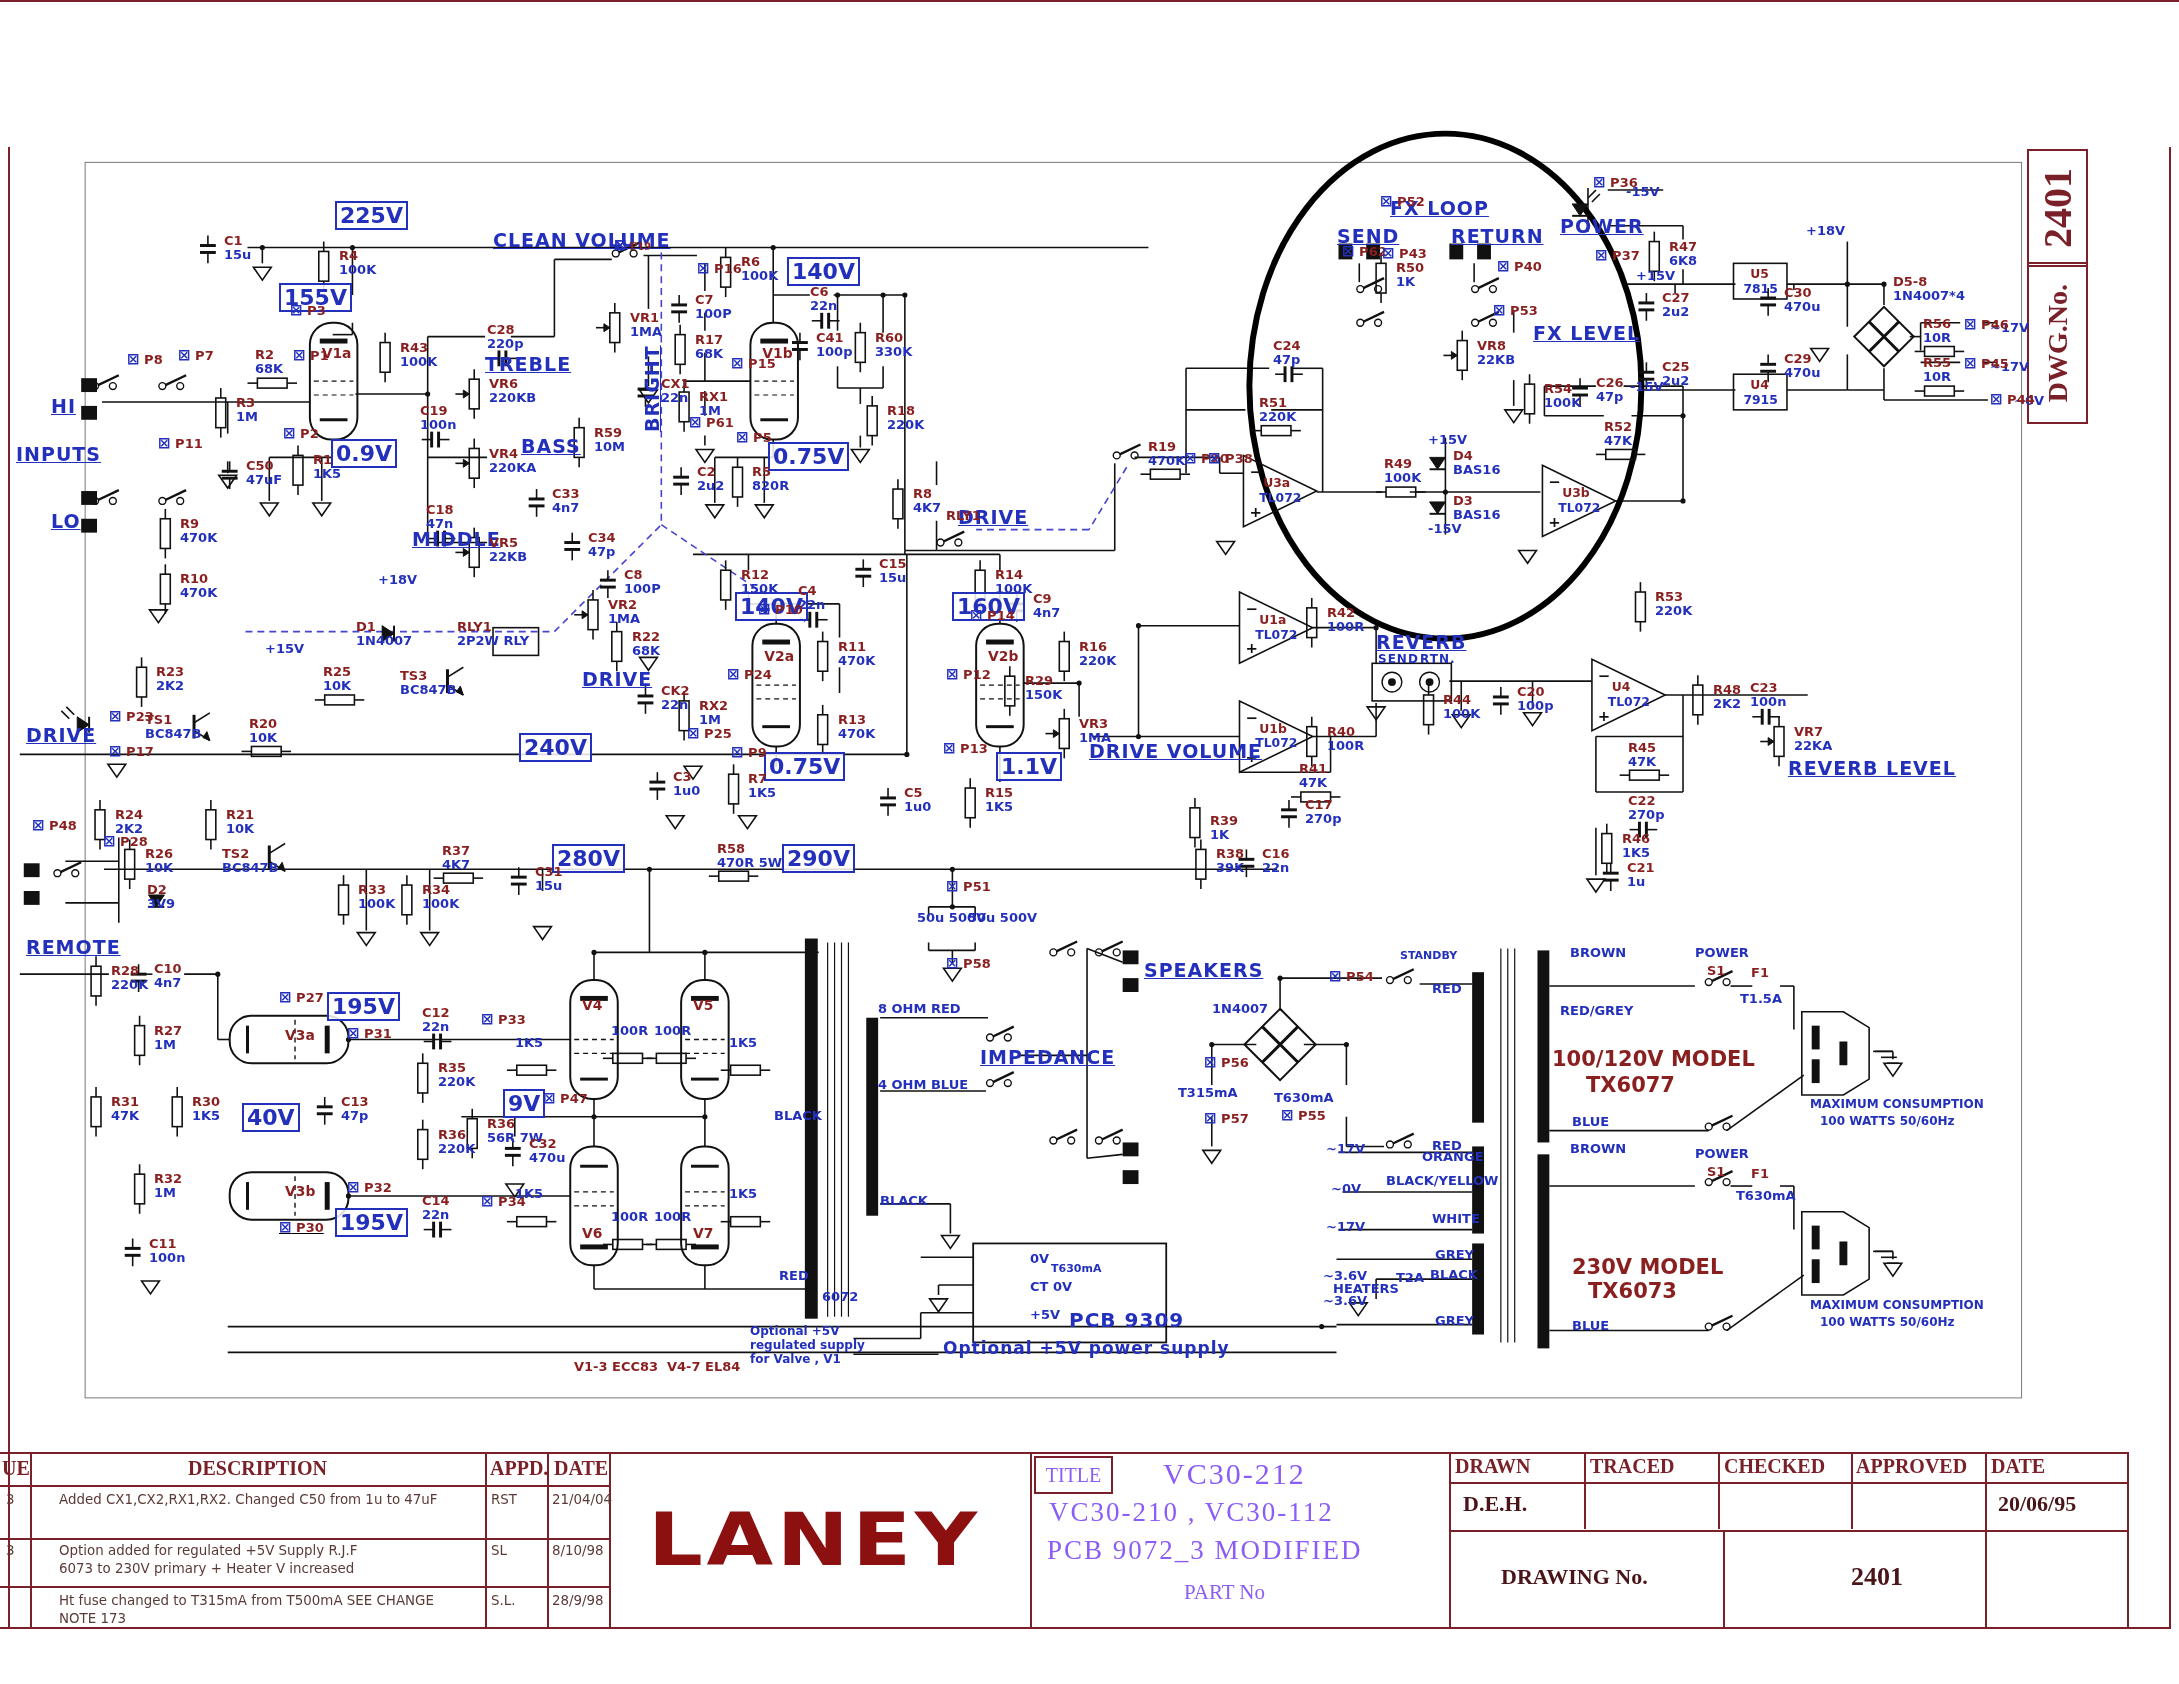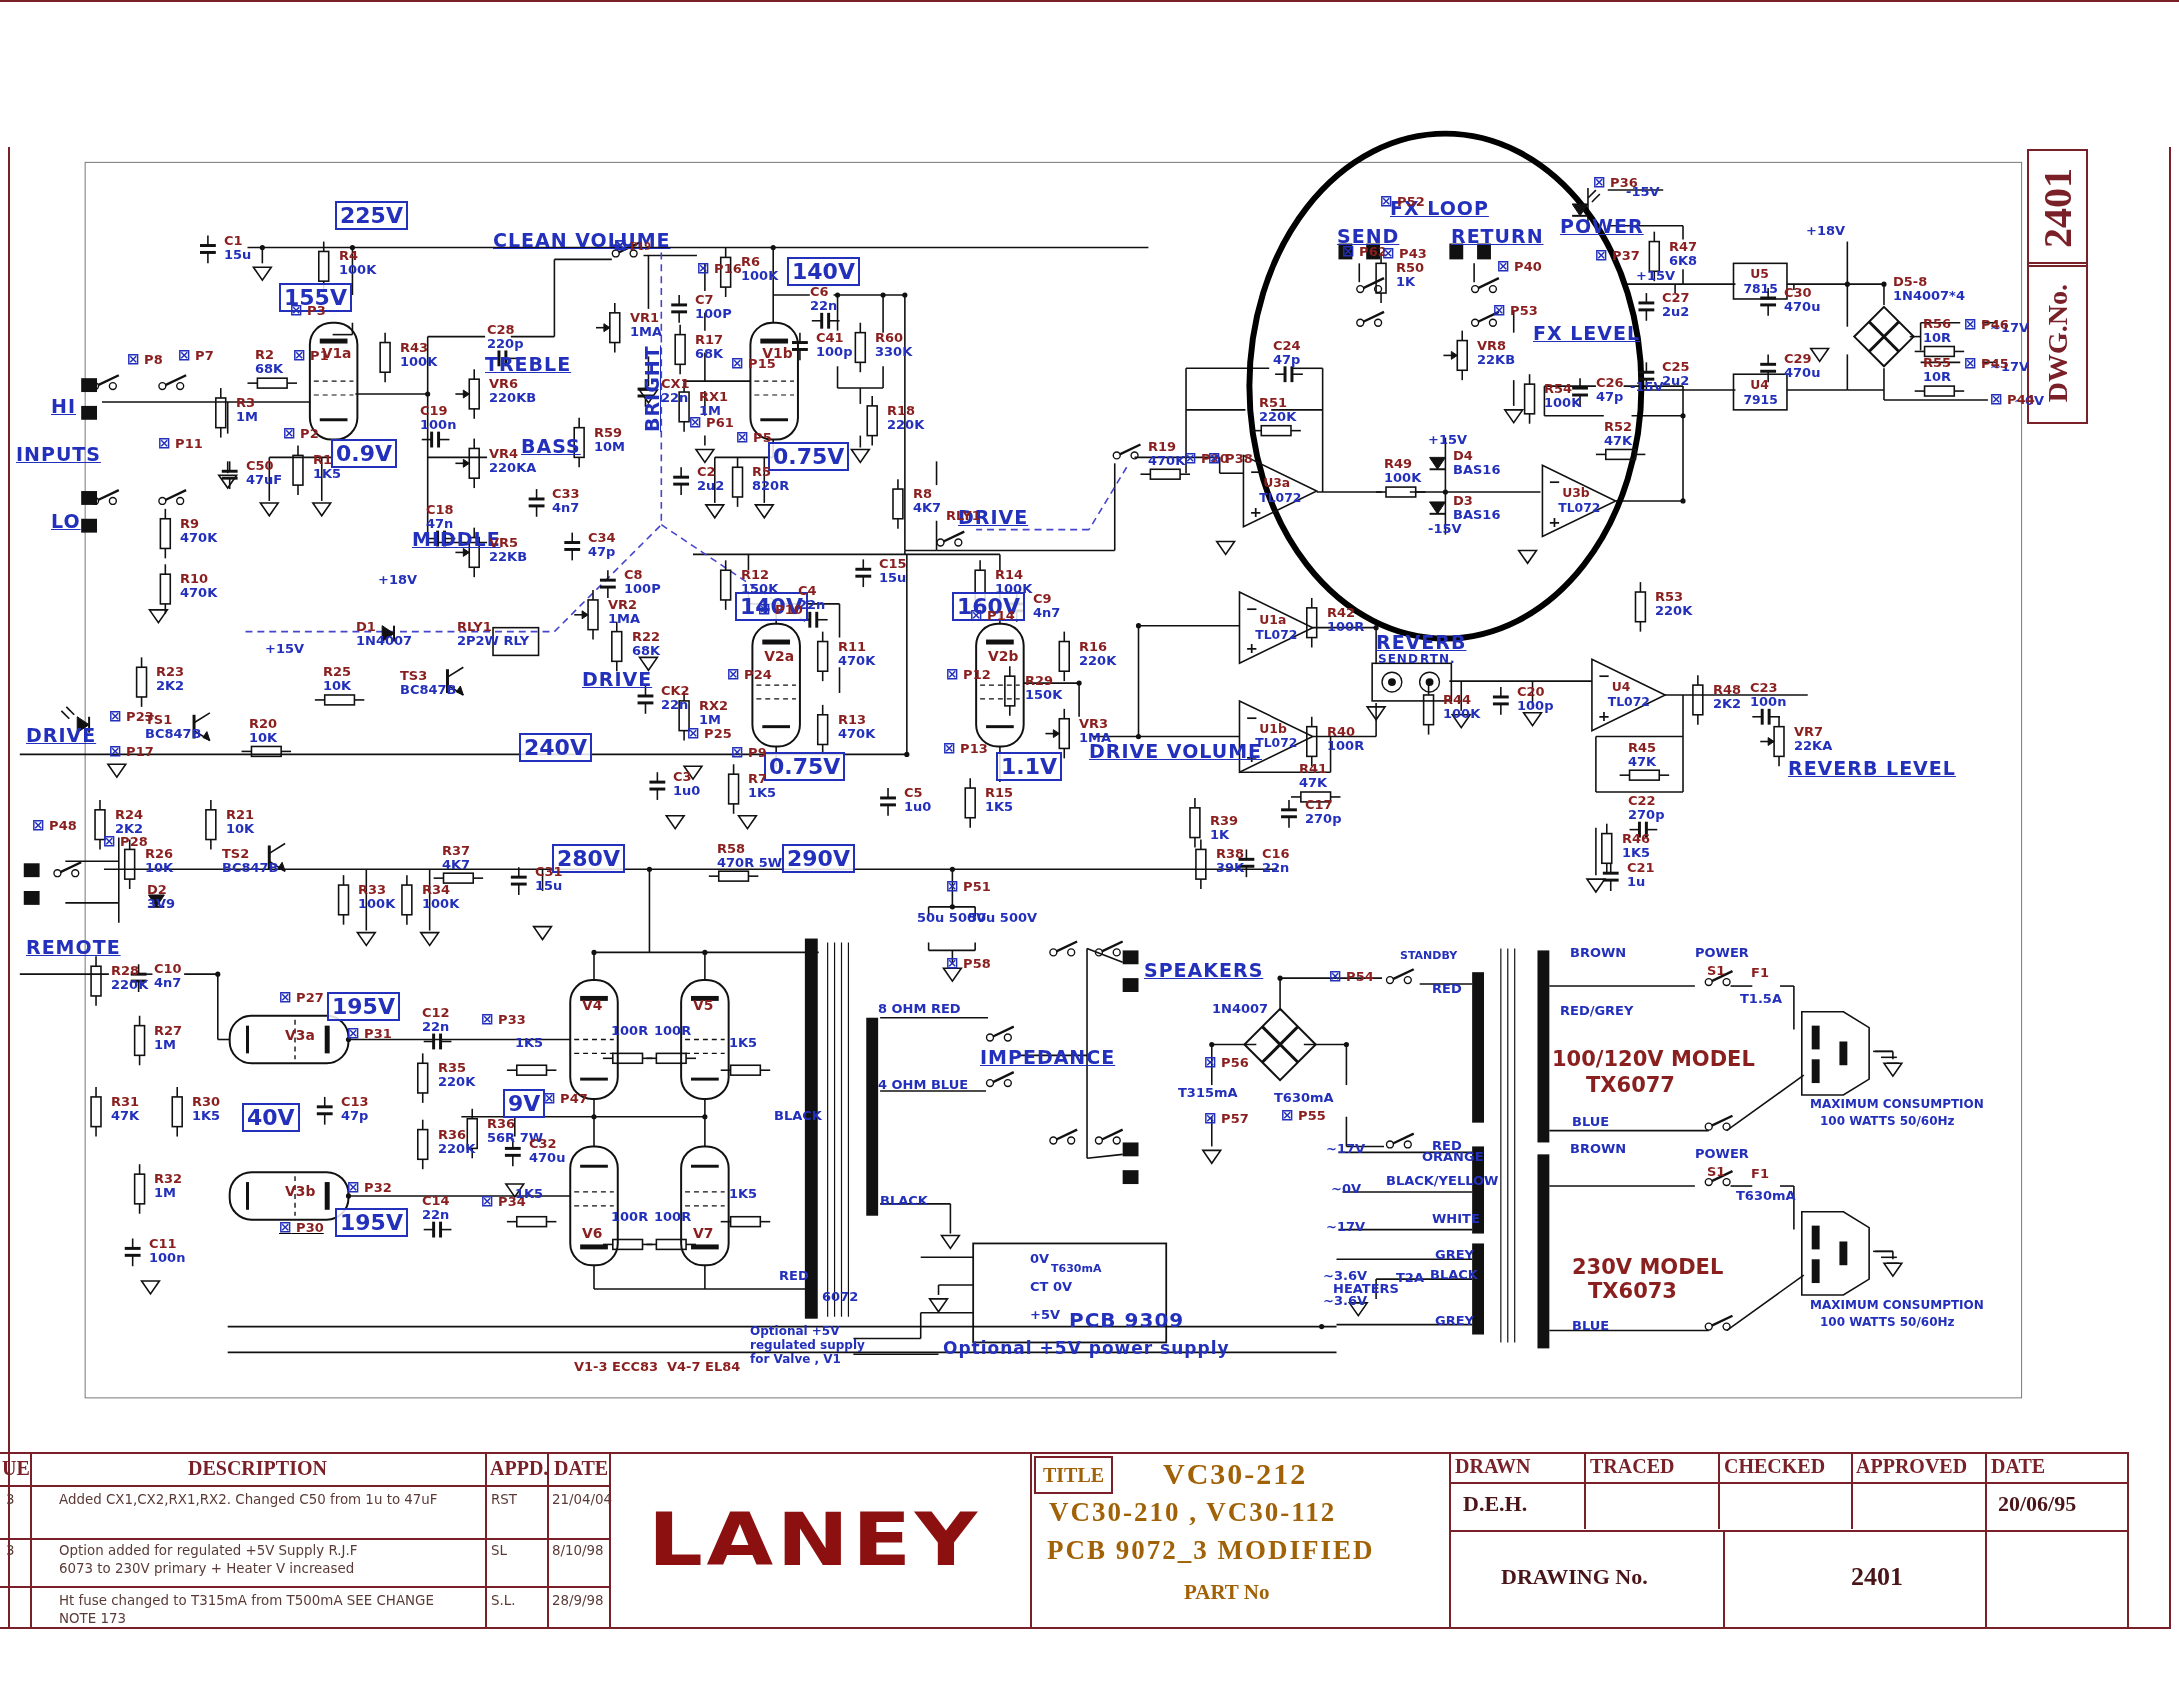--- a/index.html
+++ b/index.html
@@ -26,21 +26,21 @@
   .pl.b{color:#2330bb;} .pl.m{color:#8a1f1f;}
   
   .tline{position:absolute;background:#7a2028;}
   .hdr{position:absolute;color:#7a2028;font-family:"Liberation Serif","DejaVu Serif",serif;
        font-weight:bold;font-size:20px;}
   .cellv{position:absolute;color:#4a1518;font-family:"Liberation Serif","DejaVu Serif",serif;
          font-size:22px;font-weight:bold;}
   .revtxt{position:absolute;color:#5a3a36;font-size:13.4px;white-space:pre-line;line-height:1.35;}
   .logo{position:absolute;color:#8c1010;font-weight:bold;font-size:73px;letter-spacing:3px;
         transform:scaleX(1.18);transform-origin:left center;font-family:"DejaVu Sans",sans-serif;}
-  .ttl{position:absolute;color:#a16207;font-family:"Liberation Serif","DejaVu Serif",serif;font-weight:bold;}
+  .ttl{position:absolute;color:#8b5cf6;font-family:"Liberation Serif","DejaVu Serif",serif;font-weight:normal;}
   svg{position:absolute;left:0;top:0;}
 </style>
 </head>
 <body>
 
 <div id="sheet">
 
   <div class="frameline" style="left:0;top:148;width:2179px;height:2px;"></div>
   <div class="frameline" style="left:8px;top:147px;width:2px;height:1482px;"></div>
   <div class="frameline" style="left:2169px;top:147px;width:2px;height:1482px;"></div>

